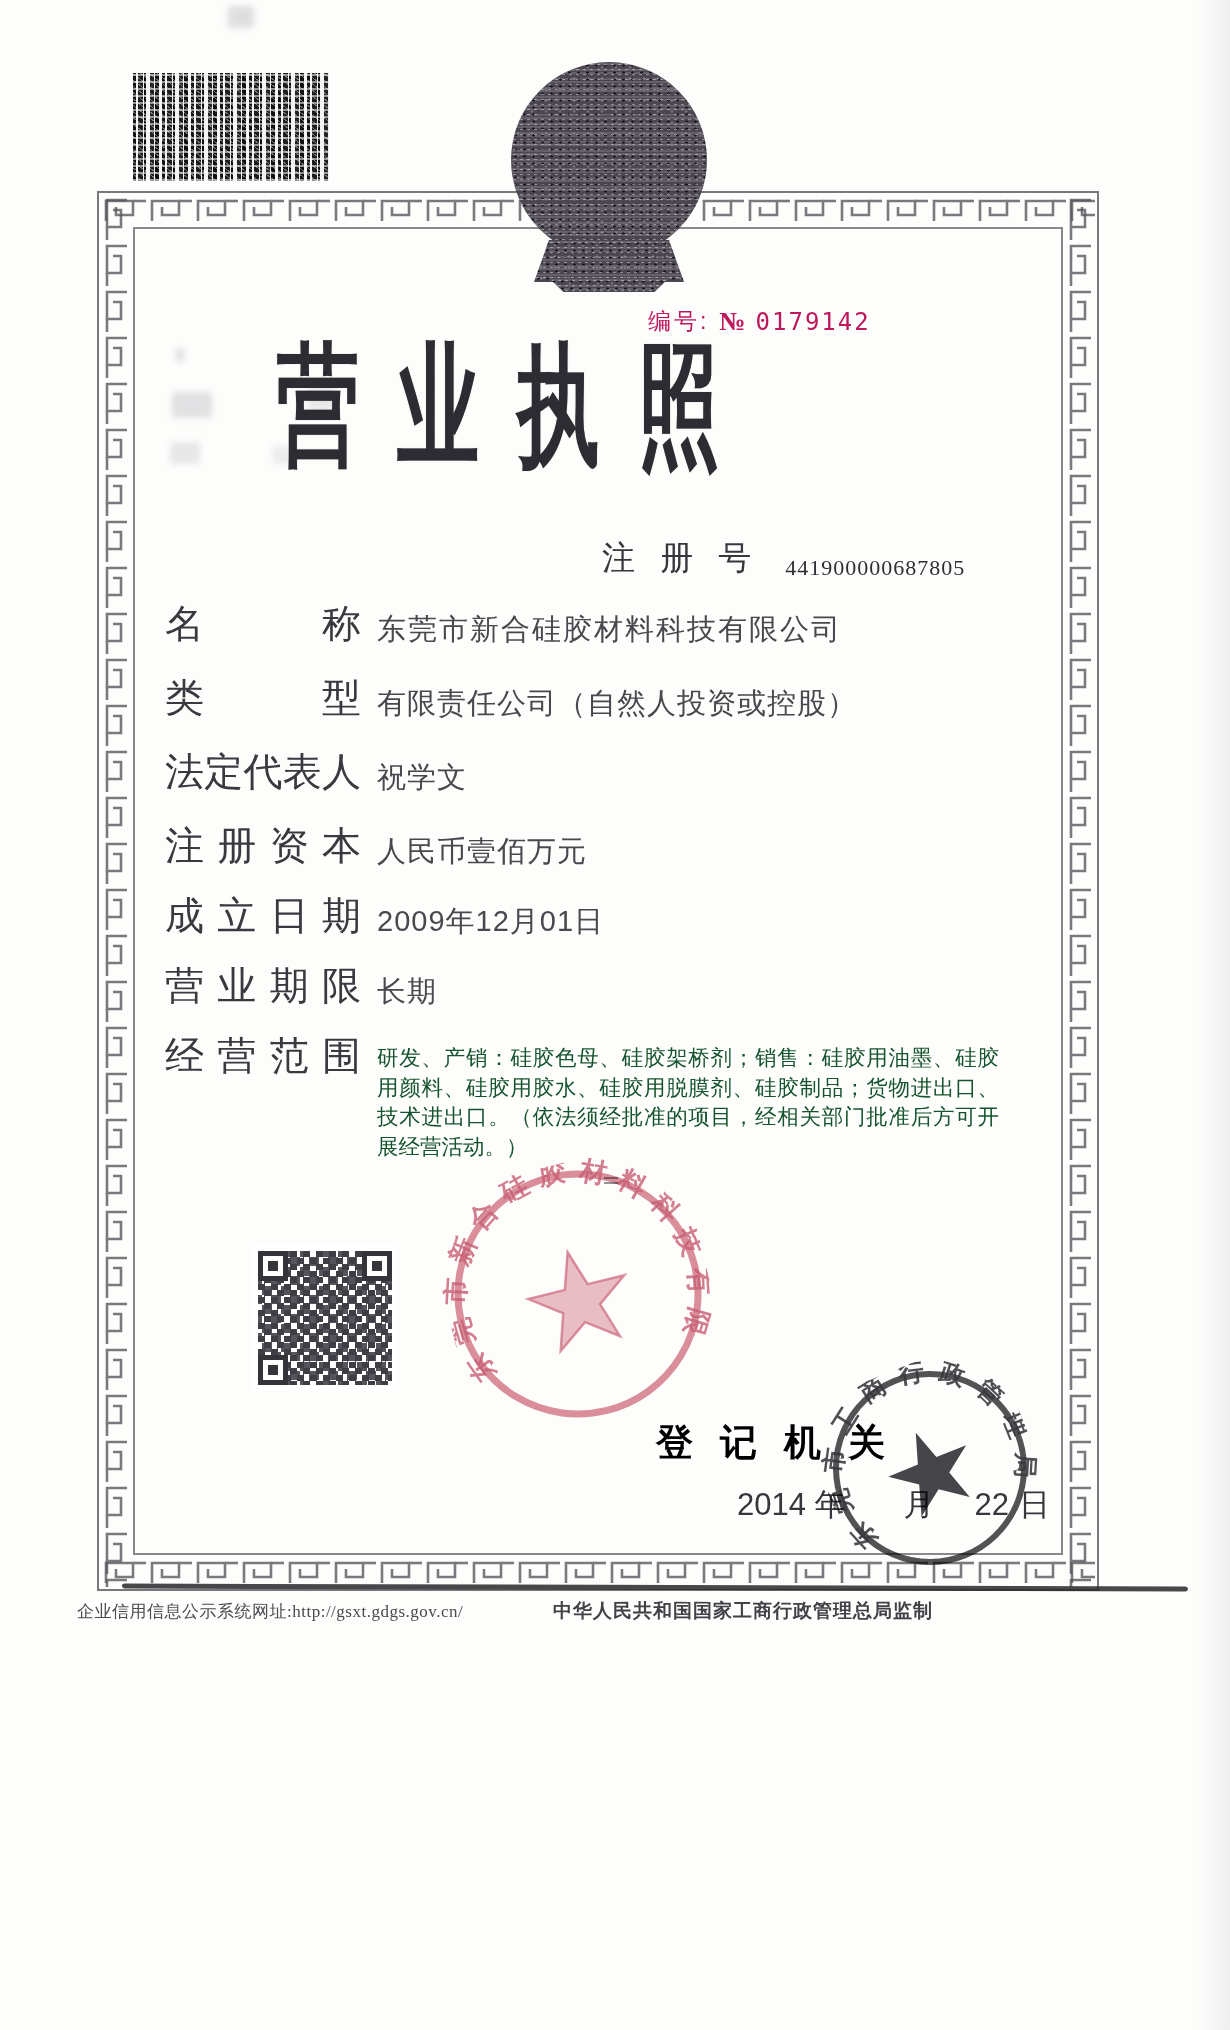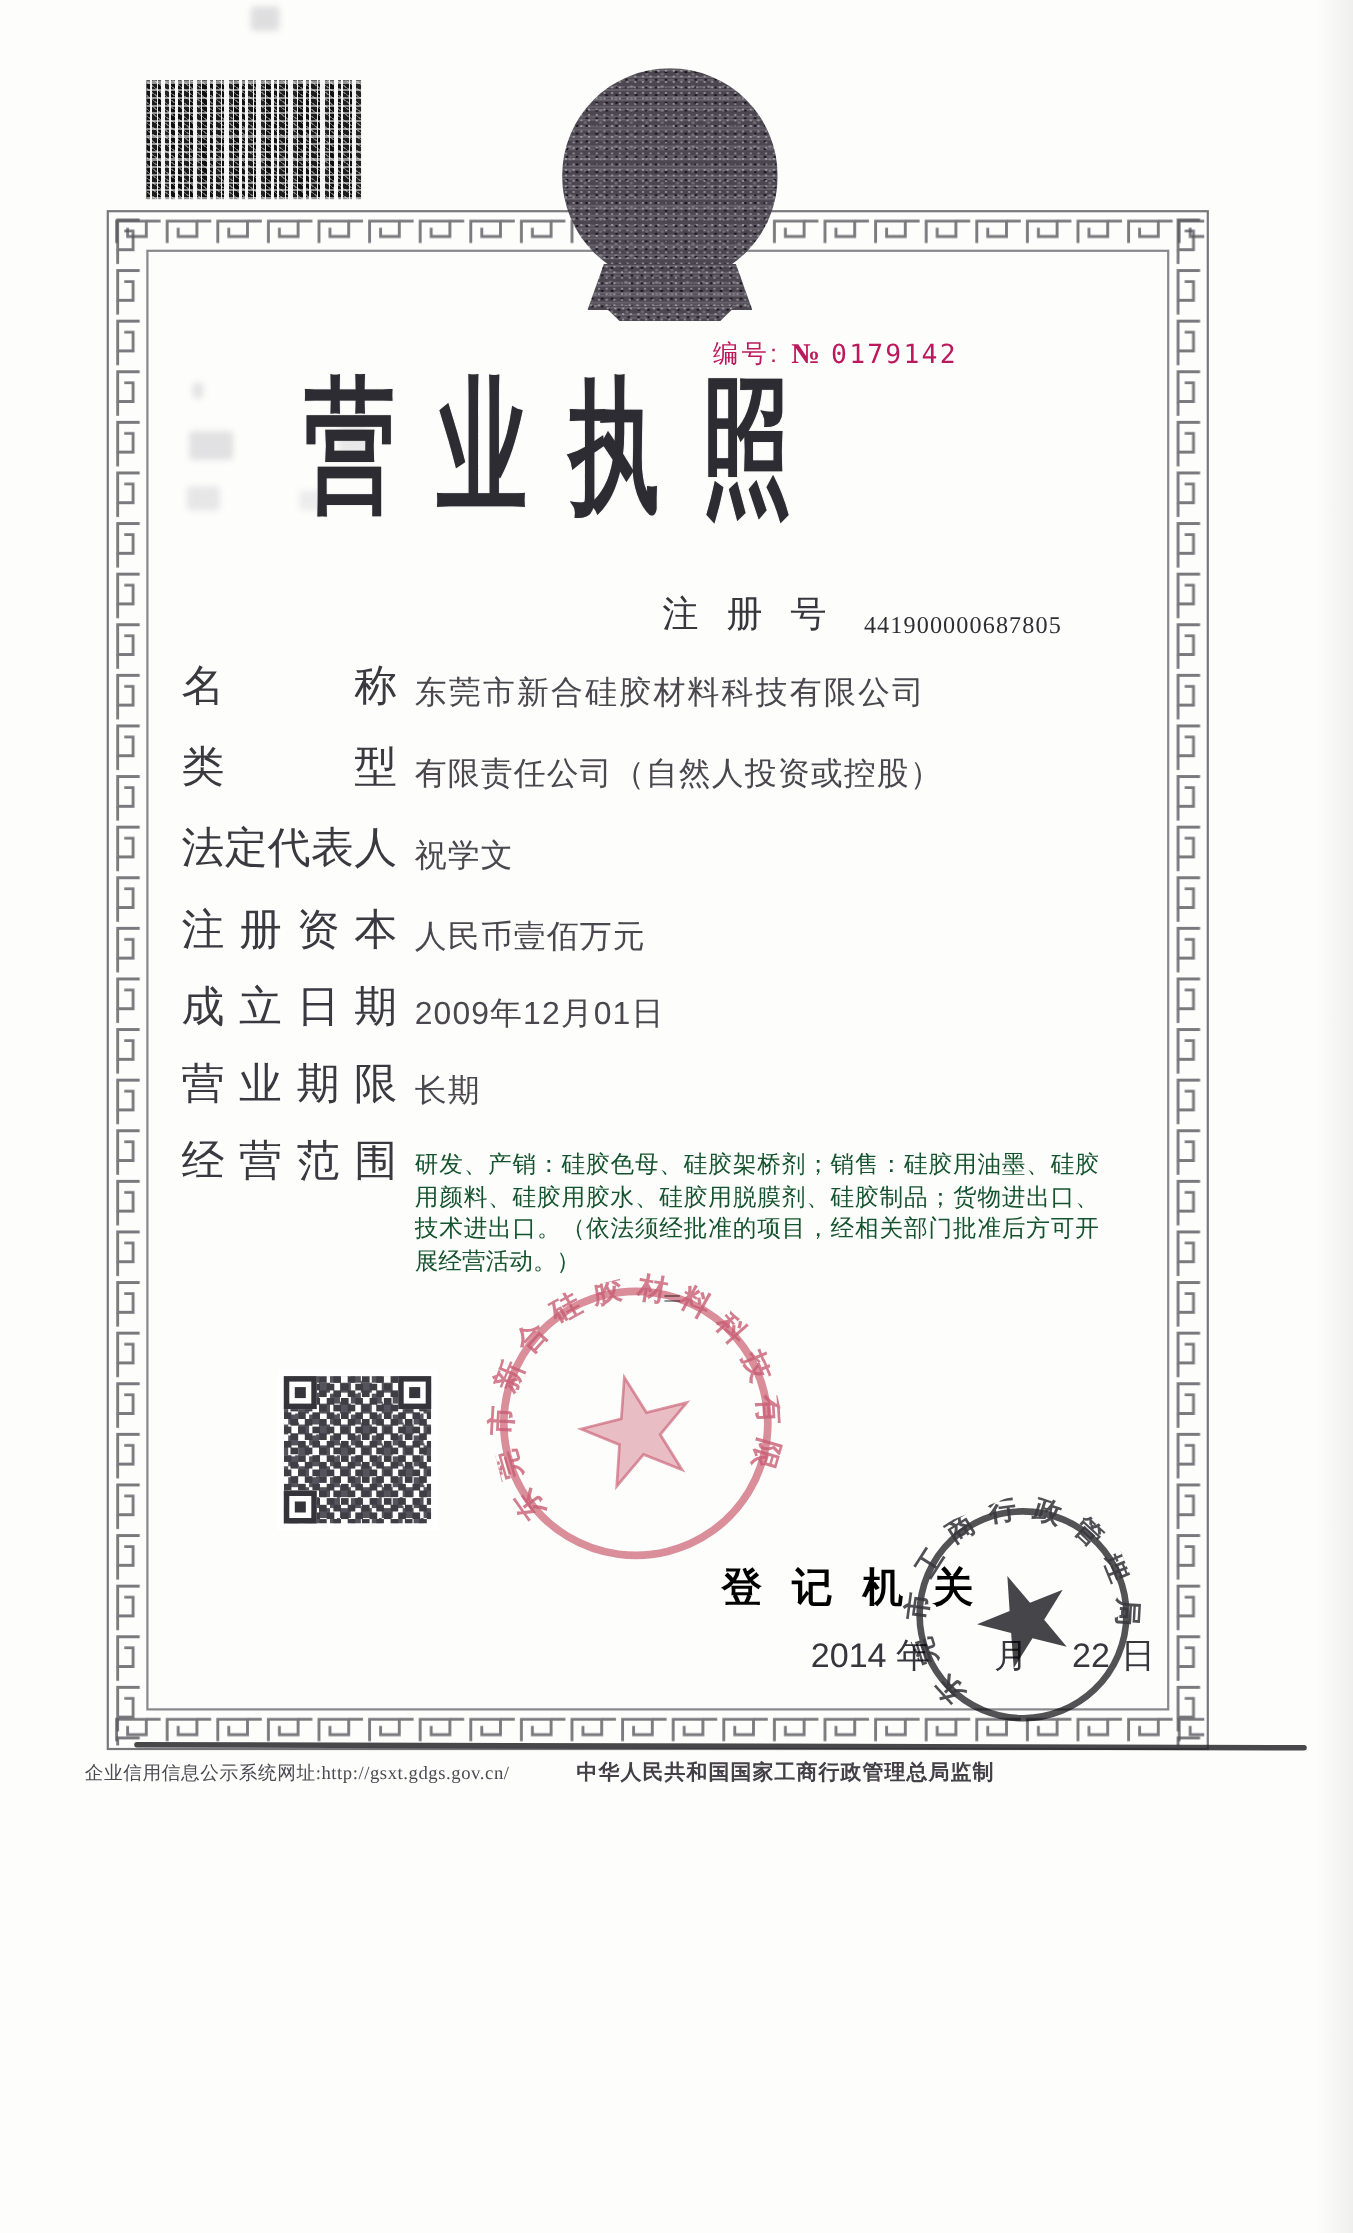--- a/index.html
+++ b/index.html
@@ -157,21 +157,21 @@
   .scan-streak {
     position:absolute; left:122px; top:1585px; width:1066px; height:5px; z-index:2;
     background:#28282b; opacity:.85; border-radius:3px; transform:rotate(.15deg);
   }
   .footer-left {
     position:absolute; left:77px; top:1600px; z-index:4;
     font-size:17px; color:#4c4a50; letter-spacing:.5px;
     font-family:Liberation Serif, serif;
   }
   .footer-right {
-    position:absolute; left:524px; top:1598px; z-index:4;
+    position:absolute; left:553px; top:1598px; z-index:4;
     font-size:19px; font-weight:bold; color:#434147; letter-spacing:1px;
   }
 
   
   .smudge { position:absolute; background:#9a98a0; filter:blur(3px); opacity:.28; z-index:1; border-radius:3px; }
   .smudge-1 { left:172px; top:392px; width:40px; height:26px; }
   .smudge-2 { left:308px; top:388px; width:26px; height:24px; opacity:.2; }
   .smudge-3 { left:170px; top:442px; width:30px; height:22px; opacity:.22; }
   .smudge-4 { left:272px; top:446px; width:22px; height:18px; opacity:.16; }
   .smudge-5 { left:228px; top:6px;  width:26px; height:22px; opacity:.3; }

